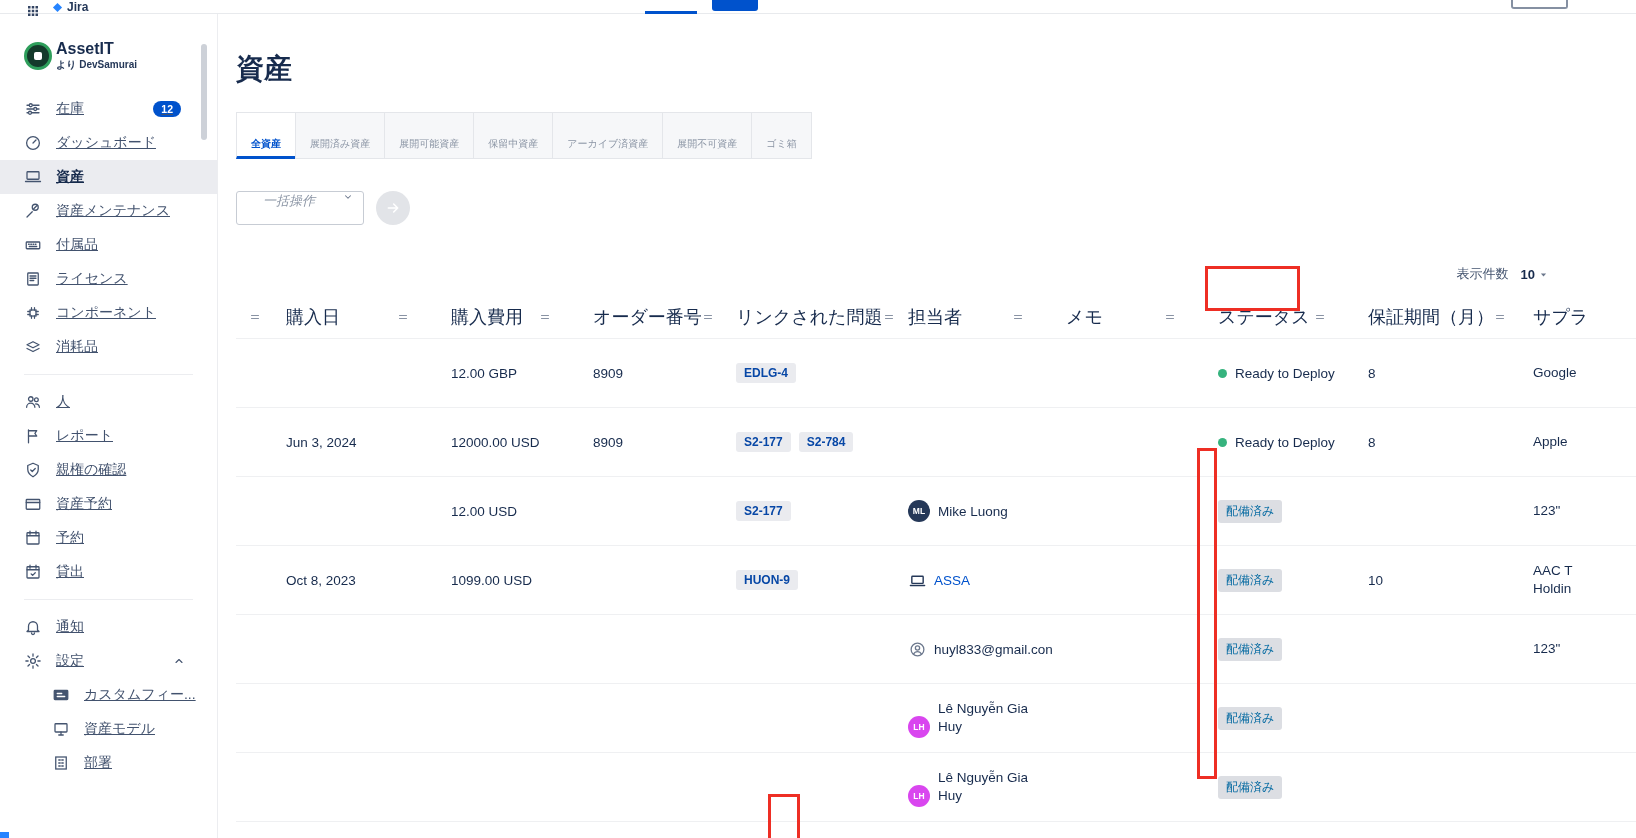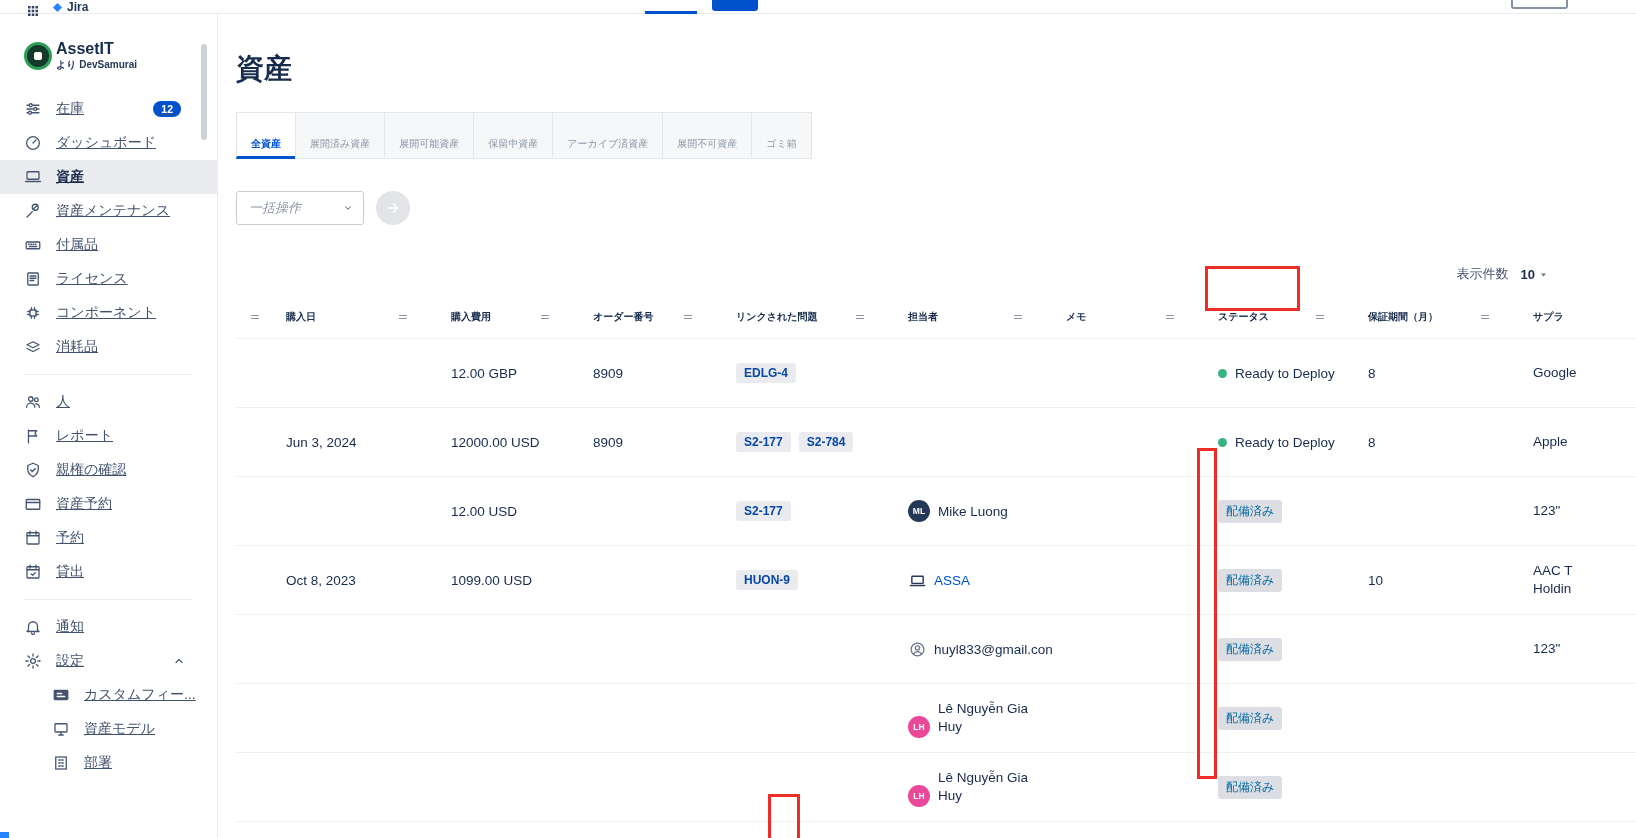--- a/index.html
+++ b/index.html
@@ -36,41 +36,41 @@
   .nav-badge { margin-left:auto; margin-right:22px; background:#0052CC; color:#fff; font-size:10.5px; font-weight:700; padding:2px 8px; border-radius:10px; }
   .nav-chevron { margin-left:auto; margin-right:18px; color:#44546F; display:inline-flex; }
   .nav-divider { height:1px; background:#ECEDF0; margin:10px 24px; }
 
   
   .page-title { font-size:28px; font-weight:700; margin-top:36px; color:#172B4D; }
   .tabs { display:flex; margin-top:24px; }
   .tab { padding:24px 14px 7px; font-size:10px; background:#F6F7F9; border:1px solid #E4E6EA; color:#8A94A4; margin-left:-1px; white-space:nowrap;text-align:right; }
   .tab.active { background:#fff; color:#0052CC; font-weight:700; border-bottom:3px solid #0052CC; padding-bottom:5px; margin-left:0; }
   .bulk-row { margin-top:32px; display:flex; align-items:center; gap:12px; }
-  .bulk-select { width:128px; height:34px; border:1px solid #C7CCD4; border-radius:3px; display:flex; align-items:center; justify-content:space-between; padding:0 10px 0 12px; color:#8A94A4; font-size:13px; font-style:italic; background:#fff; }
+  .bulk-select { width:128px; height:34px; border:1px solid #C7CCD4; border-radius:3px; display:flex; align-items:flex-start; justify-content:space-between; padding:0 10px 0 26px; color:#8A94A4; font-size:13px; font-style:italic; background:#fff; }
   .bulk-go { width:34px; height:34px; border-radius:50%; background:#E2E4E8; display:flex; align-items:center; justify-content:center; border:none; color:#fff; }
   .list-controls { display:flex; justify-content:flex-end; align-items:center; gap:12px; margin-top:40px; margin-right:88px; font-size:13px; color:#44546F; }
   .page-size { display:flex; align-items:center; gap:4px; color:#172B4D; font-weight:600; }
 
   
   .table { margin-top:12px; width:1445px; }
   .thead, .trow { display:grid; grid-template-columns:38px 165px 142px 143px 172px 158px 152px 150px 165px 160px; }
   .thead { height:44px; align-items:center; border-bottom:1px solid #EFF0F2; }
-  .th { display:flex; align-items:center; justify-content:space-between; padding:0 30px 0 12px; font-size:10px; font-weight:700; color:#172B4D; white-space:nowrap; }
+  .th { display:flex; align-items:center; justify-content:space-between; padding:0 30px 0 12px; font-size:18px; font-weight:400; color:#172B4D; white-space:nowrap; }
   .th.first { padding:0; justify-content:center; }
   .filter-ic { color:#8993A4; flex:none; display:inline-flex; }
   .trow { height:69px; border-bottom:1px solid #EFF0F2; align-items:center; }
   .trow.partial { height:45px; border-bottom:none; }
   .td { padding-left:12px; font-size:13.5px; color:#172B4D; display:flex; align-items:center; gap:8px; overflow:visible; }
   .chip { background:#EAEBEF; color:#0747A6; font-weight:700; font-size:12px; padding:3px 8px; border-radius:3px; white-space:nowrap; }
   .status-dot { width:9px; height:9px; border-radius:50%; background:#36B37E; flex:none; }
   .badge-gray { background:#DCDEE3; color:#0369a1; font-size:12px; padding:3px 8px; border-radius:3px; white-space:nowrap; }
   .avatar { width:22px; height:22px; border-radius:50%; color:#fff; font-size:8.5px; font-weight:700; display:flex; align-items:center; justify-content:center; flex:none; }
   .avatar.navy { background:#253858; }
-  .avatar.green { background:#ec4899;margin-top:18px; }
+  .avatar.green { background:#d946ef;margin-top:18px; }
   .link-blue { color:#0052CC; }
   .name-wrap { width:100px; line-height:1.3; }
   .supplier { width:62px; line-height:1.3; overflow:hidden; }
 
   
   .annotation { position:absolute; border:3px solid #EE2E24; z-index:9; pointer-events:none; }
   #ann-status-header { left:1205px; top:266px; width:95px; height:45px; }
   #ann-status-column { left:1197px; top:448px; width:20px; height:331px; }
   #ann-bottom-partial { left:768px; top:794px; width:32px; height:60px; }
   .bottom-left-accent { position:absolute; left:0; bottom:0; width:9px; height:6px; background:#2684FF; }

